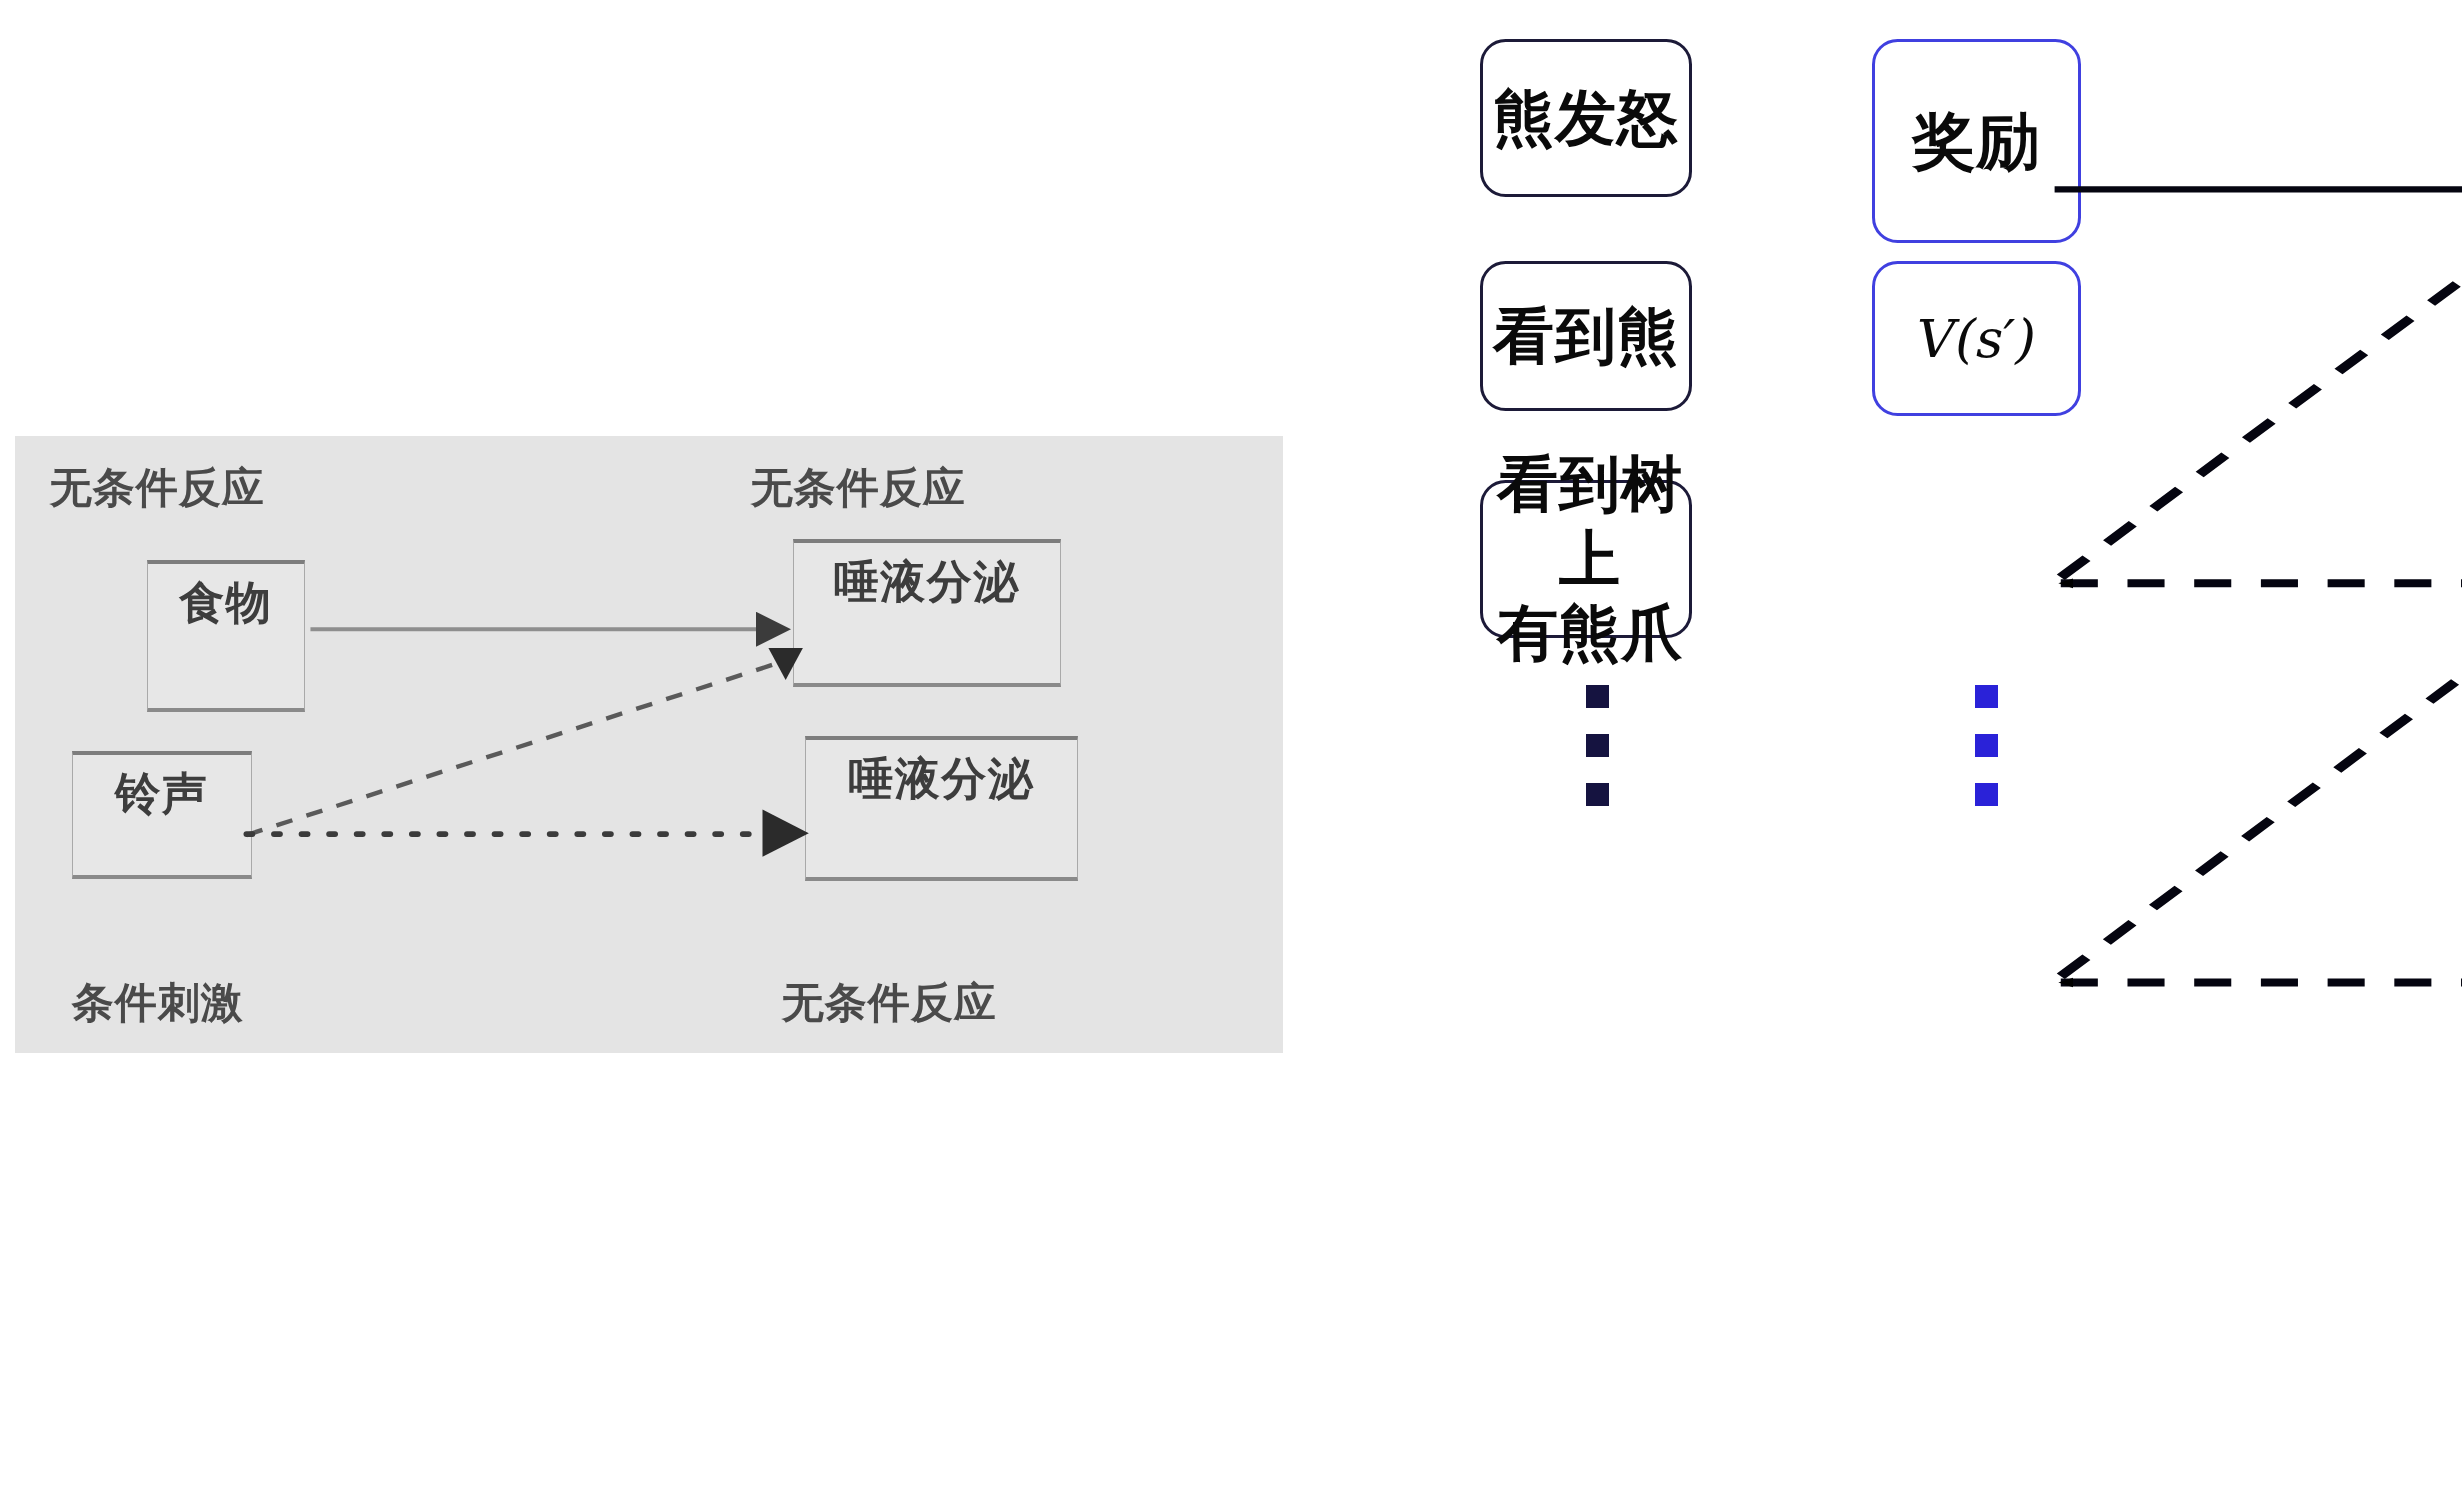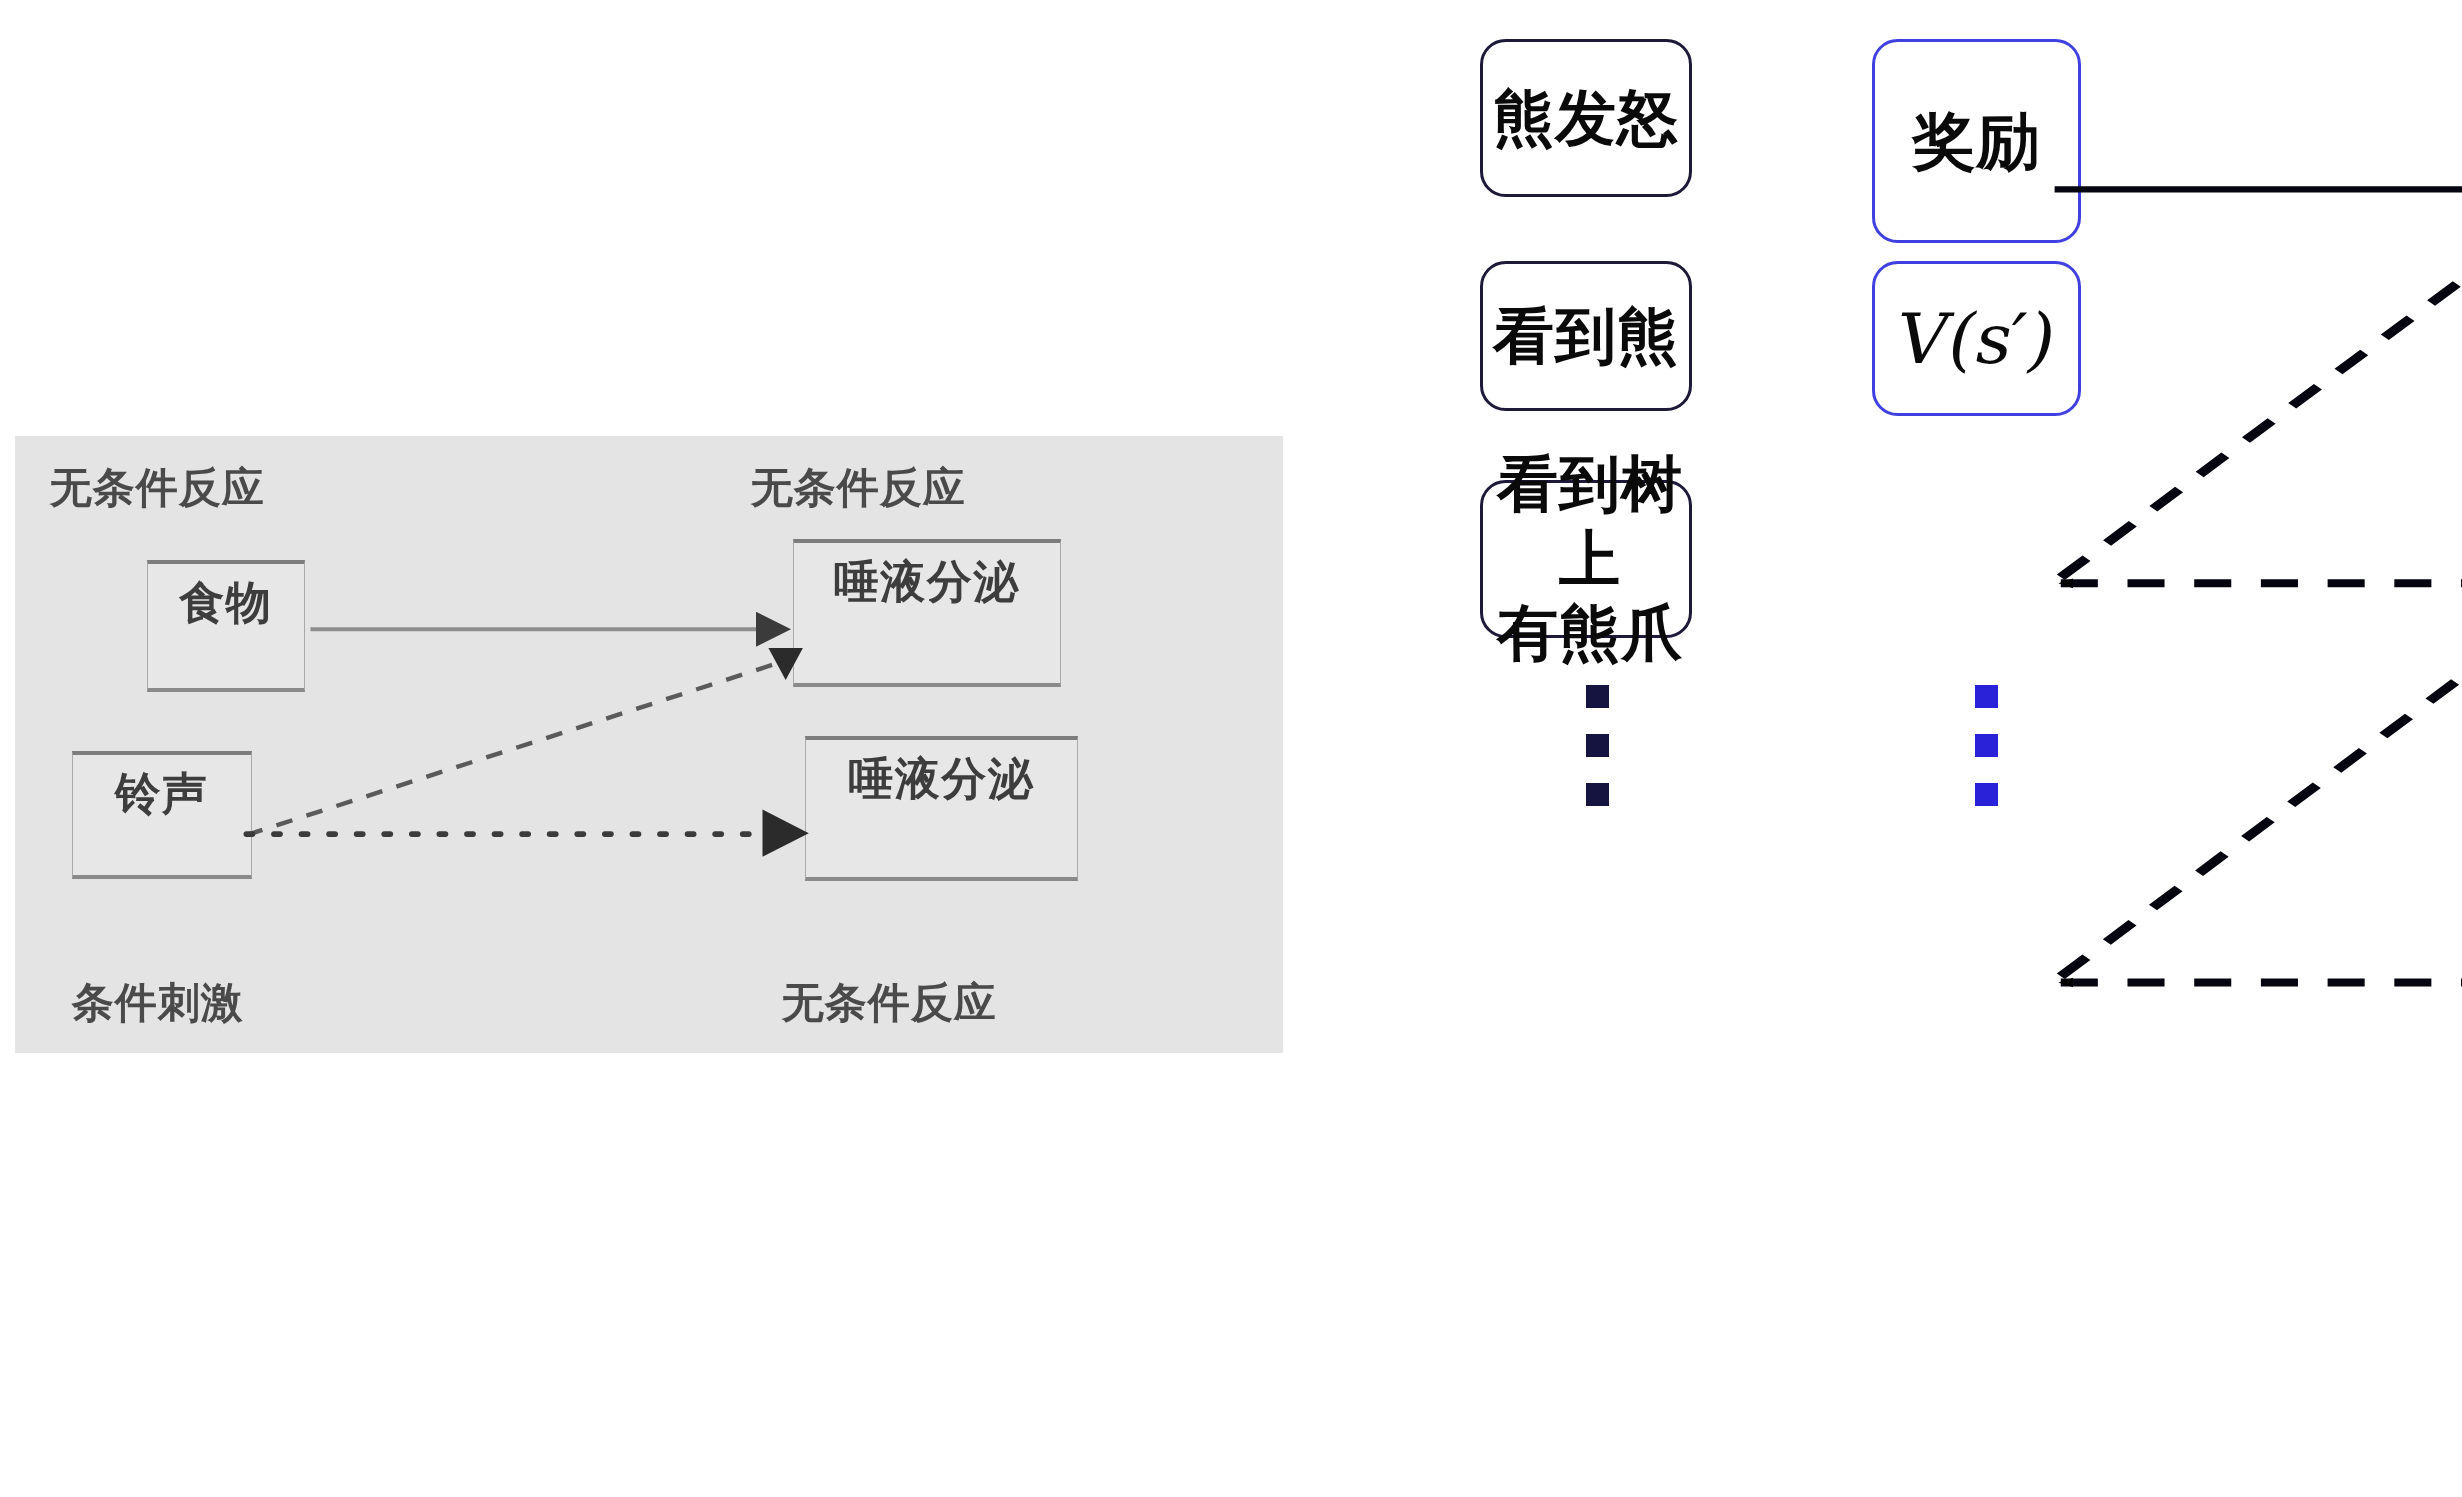--- a/index.html
+++ b/index.html
@@ -85,21 +85,21 @@
     line-height: 1.22;
     letter-spacing: 1px;
   }
   .rbox .cjk.serif {
     font-family: "DejaVu Serif", "Liberation Serif", serif;
     font-size: 63px;
   }
   .rbox .math {
     font-family: "DejaVu Serif", "Liberation Serif", serif;
     font-style: italic;
-    font-size: 70px;
+    font-size: 53px;
     font-weight: 400;
     color: #0a0a0a;
     text-align: center;
   }
 
   
   .dot-col { position: absolute; }
   .dot {
     position: absolute;
     width: 22.7px;
@@ -123,21 +123,21 @@
 <div id="left-panel">
 
   <span class="lp-caption" style="left:35px; top:23.6px;">无条件反应</span>
 
   <span class="lp-caption" style="left:736px; top:23.6px;">无条件反应</span>
 
   <span class="lp-caption" style="left:57px; top:539px;">条件刺激</span>
 
   <span class="lp-caption" style="left:767px; top:539px;">无条件反应</span>
 
-  <div class="lp-box" style="left:132px; top:124px; width:158px; height:132px;">
+  <div class="lp-box" style="left:132px; top:124px; width:158px; height:152px;">
     <span class="lp-box-label">食物</span>
   </div>
 
   <div class="lp-box" style="left:778px; top:103px; width:268px; height:148px;">
     <span class="lp-box-label">唾液分泌</span>
   </div>
 
   <div class="lp-box" style="left:57px; top:315px; width:180px; height:128px;">
     <span class="lp-box-label">铃声</span>
   </div>

